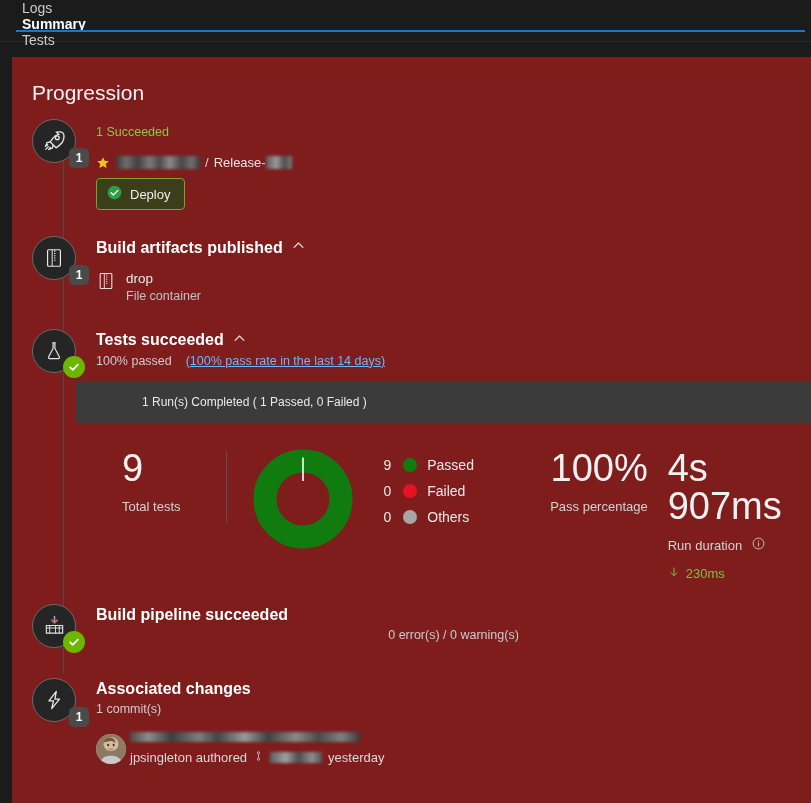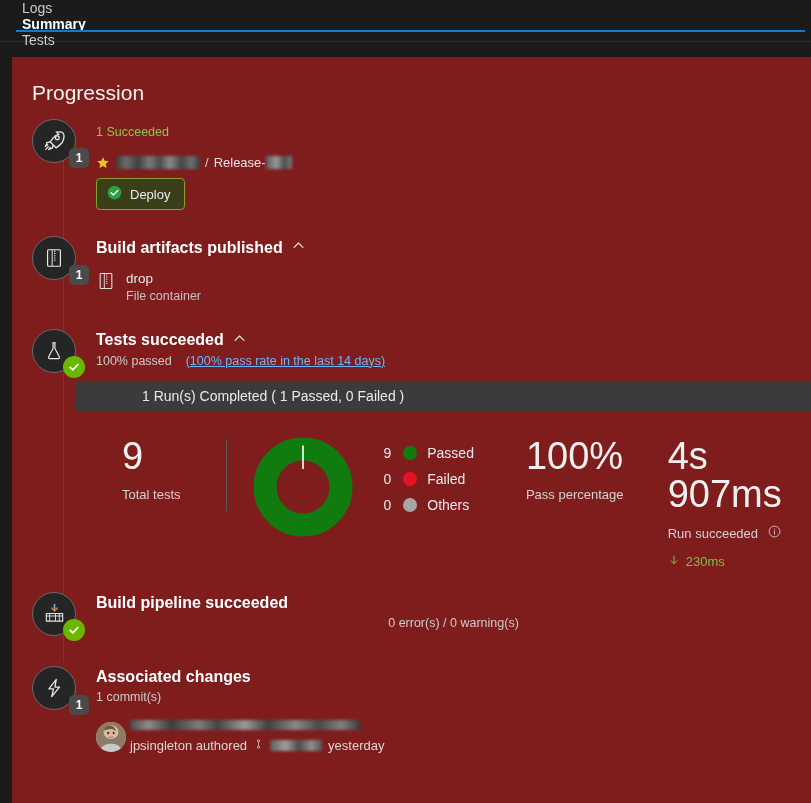--- a/index.html
+++ b/index.html
@@ -137,41 +137,41 @@
   .artifact-row { margin-top: 14px; display:flex; align-items:flex-start; gap:10px; }
   .artifact-name { font-size: 13.5px; color:#e9e9e9; line-height:1.25; }
   .artifact-type { font-size: 12.5px; color:#c2c2c2; line-height:1.35; }
 
   
   .pass-link { color:#6cb6ff; text-decoration: underline; font-size:12.5px; cursor:pointer; }
   .runbar {
     margin-top: 14px;
     margin-left: -20px;
     background: #3b3b3b;
-    height: 29px;
+    height: 41px;
     display:flex; align-items:center;
     padding-left: 66px;
-    font-size: 14px;
+    font-size: 12px;
     color:#eaeaea;
   }
   .stats {
     display:flex; align-items:flex-start;
     margin-top: 26px;
     padding-left: 26px;
   }
   .stat-total { width: 120px; }
   .big-num { font-size: 38px; color:#f0f0f0; line-height:1; font-weight:normal;}
   .stat-label { font-size:13px; color:#d2d2d2; margin-top:12px; }
   .vdiv { width:1px; background:#555; align-self: stretch; margin: 2px 26px 10px 0; height:72px;}
   .donut-wrap { position: relative; width: 100px; height:100px; flex:0 0 100px; }
   .legend { margin-left: 22px; padding-top: 8px; }
   .legend-row { display:flex; align-items:center; font-size:14px; color:#e8e8e8; margin-bottom: 10px; }
   .legend-count { width: 16px; text-align:right; margin-right: 12px; color:#e8e8e8; }
   .dot { width: 14px; height:14px; border-radius:50%; margin-right:10px; }
-  .stat-pct { margin-left: 52px; width: 140px; }
+  .stat-pct { margin-left: 52px; width: 140px; text-align: right; }
   .stat-dur { margin-left: 20px; }
   .delta { margin-top: 12px; font-size:13px; color:#7cc043; display:flex; align-items:center; gap:6px;}
   .info-i { margin-left:6px; }
 
   
   .commit-row { margin-top: 16px; display:flex; align-items:center; gap: 4px; }
   .avatar {
     width: 30px; height:30px; border-radius:50%;
     overflow:hidden; flex:0 0 30px;
     background: #caa98d;
@@ -346,21 +346,21 @@
           </div>
 
           <div class="stat-pct">
             <div class="big-num">100%</div>
             <div class="stat-label">Pass percentage</div>
           </div>
 
           <div class="stat-dur">
             <div class="big-num">4s 907ms</div>
             <div class="stat-label">
-              <span>Run succeeded</span>
+              <span>Run duration</span>
               <span class="info-i">
                 <svg width="13" height="13" viewBox="0 0 24 24" fill="none" stroke="#d2d2d2" stroke-width="1.6">
                   <circle cx="12" cy="12" r="10"></circle>
                   <path d="M12 11v6M12 7.3v.6" stroke-linecap="round"></path>
                 </svg>
               </span>
             </div>
             <div class="delta">
               <span>
                 <svg width="12" height="14" viewBox="0 0 24 24" fill="none" stroke="#7cc043" stroke-width="2">

